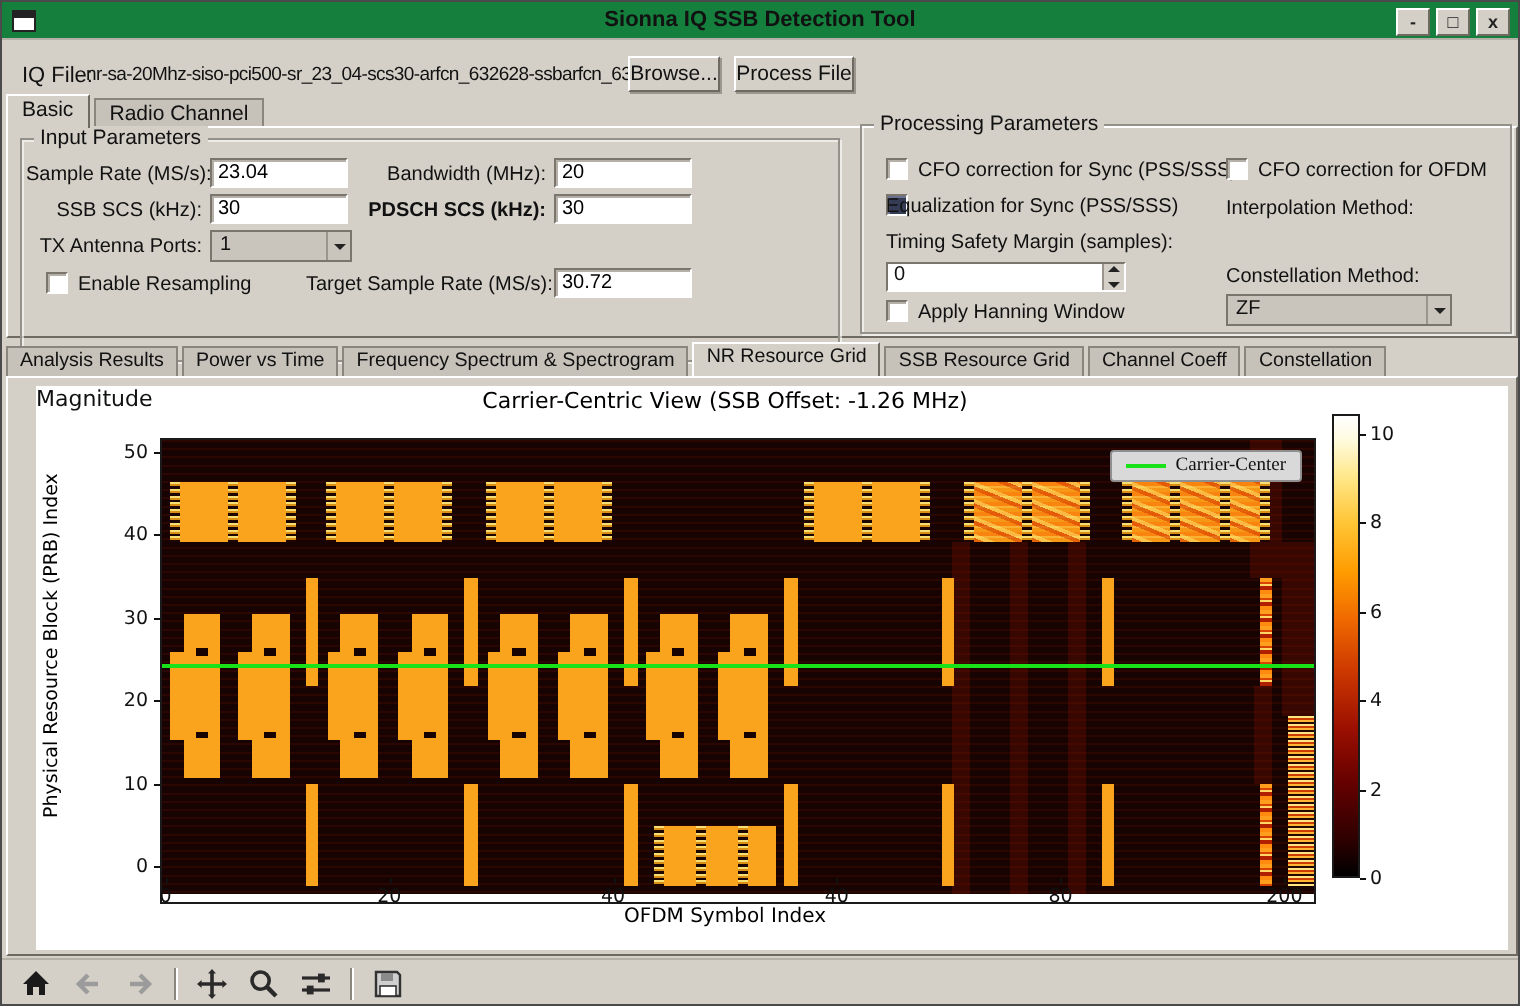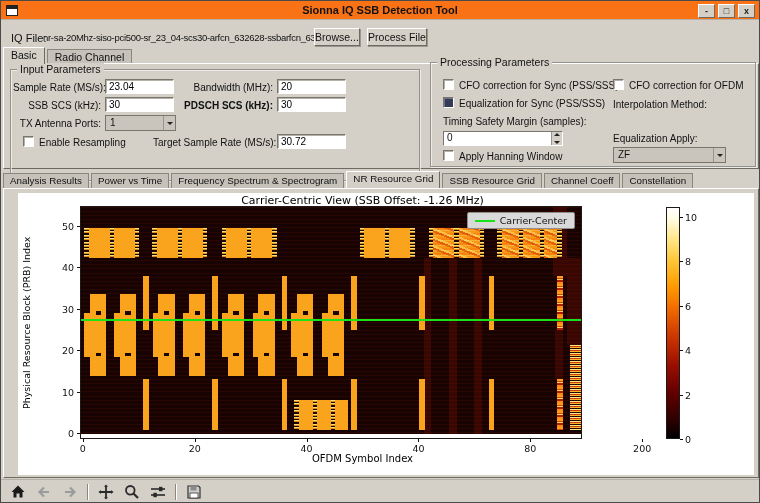--- a/index.html
+++ b/index.html
@@ -1,20 +1,20 @@
 <!DOCTYPE html>
 <html><head>
 <meta charset="utf-8">
 <style>
   html,body{margin:0;padding:0;background:#888;}
   *{box-sizing:border-box;}
   .window{position:relative;width:760px;height:503px;background:#d4d0c8;border:1px solid #4a4a4a;
     font-family:"Liberation Sans",sans-serif;font-size:11px;color:#111;overflow:hidden;}
   
-  .titlebar{position:absolute;left:0;top:0;width:100%;height:19px;background:#f97316;border-bottom:1px solid #b5b1a9;}
+  .titlebar{position:absolute;left:0;top:0;width:100%;height:19px;background:#15803d;border-bottom:1px solid #b5b1a9;}
   .appicon{position:absolute;left:5px;top:4px;width:12px;height:11px;border:1px solid #222;background:#fff;}
   .appicon:before{content:"";position:absolute;left:0;top:0;right:0;height:3px;background:#222;}
   .apptitle{position:absolute;left:0;right:0;top:3px;text-align:center;font-weight:bold;font-size:11px;}
   .winbtns{position:absolute;right:4px;top:3px;display:flex;gap:3px;}
   .winbtn{width:17px;height:14px;background:#d4d0c8;border:1px solid;border-color:#fff #6e6a62 #6e6a62 #fff;
     font-size:9px;font-weight:bold;text-align:center;line-height:12px;color:#222;}
   
   .filebar{position:absolute;left:0;top:24px;width:100%;height:25px;}
   .filelabel{position:absolute;left:10px;top:7px;}
   .filename{position:absolute;left:42px;top:7px;font-size:9.5px;letter-spacing:-0.3px;}
@@ -53,22 +53,22 @@
   
   .restabs{position:absolute;left:2px;top:170px;height:17px;white-space:nowrap;}
   .rtab{display:inline-block;height:15px;margin-top:2px;padding:1px 6px 0 6px;background:#c6c2ba;
     border:1px solid #8a867e;border-bottom:none;font-size:9.8px;margin-right:-1px;vertical-align:bottom;}
   .rtab.active{height:17px;margin-top:0;background:#d4d0c8;position:relative;z-index:3;border-color:#fff #6e6a62 transparent #fff;}
   .figurepane{position:absolute;left:2px;top:187px;width:756px;height:290px;border:1px solid;
     border-color:#fff #6e6a62 #6e6a62 #fff;background:#d4d0c8;}
   .canvas{position:absolute;left:14px;top:4px;width:736px;height:282px;background:#fff;
     font-family:"DejaVu Sans",sans-serif;}
   .plottitle{position:absolute;left:62px;top:1px;width:565px;text-align:center;font-size:11px;color:#000;}
-  #plot{position:absolute;left:62px;top:13px;width:502px;height:233px;border:1px solid #1a1a1a;
-    background:repeating-linear-gradient(to bottom, rgba(85,12,0,.32) 0 1px, rgba(0,0,0,0) 1px 4.1px),#170302;overflow:hidden;}
+  #plot{position:absolute;left:62px;top:26px;width:578px;height:233px;border:1px solid #1a1a1a;
+    background:repeating-linear-gradient(to bottom, rgba(85,12,0,.32) 0 1px, rgba(0,0,0,0) 1px 4.1px),#170302;overflow:hidden;font-family:Liberation Serif, serif;}
   .rg{position:absolute;}
   .rg.solid,.rg.pss,.rg.pbch,.rg.bar{background:#faa41e;}
   .rg.stripes{background:repeating-linear-gradient(to bottom,#f8df74 0 1px,#d88f14 1px 2px,#1d0502 2px 3.4px);}
   .rg.noisy{background:
     repeating-linear-gradient(22deg, rgba(213,55,0,.55) 0 2px, rgba(255,235,120,.5) 2px 4px, rgba(255,140,20,.15) 4px 8px),
     repeating-linear-gradient(to bottom, rgba(255,90,0,.35) 0 2px, rgba(255,225,110,.4) 2px 3px, rgba(0,0,0,0) 3px 5px),#f49a16;}
   .rg.noisybar{background:repeating-linear-gradient(to bottom,#ff9e1c 0 2px,#d94300 2px 3px,#ffd666 3px 4px,#b02000 4px 6px,#ff8a10 6px 8px);}
   .rg.noisy_stripes{background:repeating-linear-gradient(to bottom,#ffe582 0 1px,#cc3c00 1px 2px,#ffb733 2px 3px,#240600 3px 4px);}
   .rg.notch{background:#170302;}
   .rg.smudge{background:rgba(150,18,0,.26);}
@@ -143,31 +143,31 @@
       <input class="tinput" style="left: 266px; top: 64px;" readonly="" value="30.72">
     </div>
 
     <div class="groupbox" id="procGroup">
       <span class="gbtitle">Processing Parameters</span>
       <span class="cb" style="left:12px;top:16px;"></span>
       <span class="flabel" style="left:28px;top:17px;">CFO correction for Sync (PSS/SSS)</span>
       <span class="cb" style="left:182px;top:16px;"></span>
       <span class="flabel" style="left:198px;top:17px;">CFO correction for OFDM</span>
       <span class="cb checked" style="left:12px;top:34px;"></span>
-      <span class="flabel" style="left:28px;top:35px;">Equalization for Sync (PSS/SSS)</span>
+      <span class="flabel" style="left:12px;top:35px;">Equalization for Sync (PSS/SSS)</span>
       <span class="flabel" style="left:182px;top:36px;">Interpolation Method:</span>
       <span class="flabel" style="left:12px;top:53px;">Timing Safety Margin (samples):</span>
       <div class="spin" style="left:12px;top:68px;">
         <span>0</span>
         <span class="spinbtns">
             <i class="up"></i>
             <i class="dn"></i>
           </span>
       </div>
-      <span class="flabel" style="left:182px;top:70px;">Equalization Apply:</span>
+      <span class="flabel" style="left:182px;top:70px;">Constellation Method:</span>
       <span class="cb" style="left:12px;top:87px;"></span>
       <span class="flabel" style="left:28px;top:88px;">Apply Hanning Window</span>
       <div class="select" style="left:182px;top:84px;width:113px;">
         <span class="selval">ZF</span>
         <span class="selarrow"></span>
       </div>
     </div>
   </div>
 
   <div class="restabs" id="resTabs">
@@ -278,20 +278,21 @@
           <div class="rg stripes" style="left: 46.3366%; width: 0.891089%; top: 83.3866%; height: 13.3262%;"></div>
           <div class="rg solid" style="left: 47.2277%; width: 2.77228%; top: 83.3866%; height: 13.3262%;"></div>
           <div class="rg stripes" style="left: 50%; width: 0.891089%; top: 83.3866%; height: 13.3262%;"></div>
           <div class="rg solid" style="left: 50.8911%; width: 2.47525%; top: 83.3866%; height: 13.3262%;"></div>
           <div class="rg noisy_stripes" style="left: 97.7228%; width: 2.27723%; top: 59.5771%; height: 37.1357%;"></div>
           <div class="rg floor" style="left: 0%; width: 100%; top: 98.312%; height: 1.68799%;"></div>
           <div class="carrierline" style="background: rgb(25, 226, 25); top: calc(48.7385% - 1px);"></div>
         </div>
       <div class="xlabel">OFDM Symbol Index</div>
       <div id="cbar"></div>
+      <div class="maglabel">Magnitude</div>
     <div class="tick" style="width: 1px; height: 3px; left: 64.797px; top: 246px;"></div>
         <div class="ticklab" style="left: 64.797px; top: 250px; transform: translateX(-50%);">0</div>
         <div class="tick" style="width: 1px; height: 3px; left: 176.678px; top: 246px;"></div>
         <div class="ticklab" style="left: 176.678px; top: 250px; transform: translateX(-50%);">20</div>
         <div class="tick" style="width: 1px; height: 3px; left: 288.559px; top: 246px;"></div>
         <div class="ticklab" style="left: 288.559px; top: 250px; transform: translateX(-50%);">40</div>
         <div class="tick" style="width: 1px; height: 3px; left: 400.441px; top: 246px;"></div>
         <div class="ticklab" style="left: 400.441px; top: 250px; transform: translateX(-50%);">40</div>
         <div class="tick" style="width: 1px; height: 3px; left: 512.322px; top: 246px;"></div>
         <div class="ticklab" style="left: 512.322px; top: 250px; transform: translateX(-50%);">80</div>

